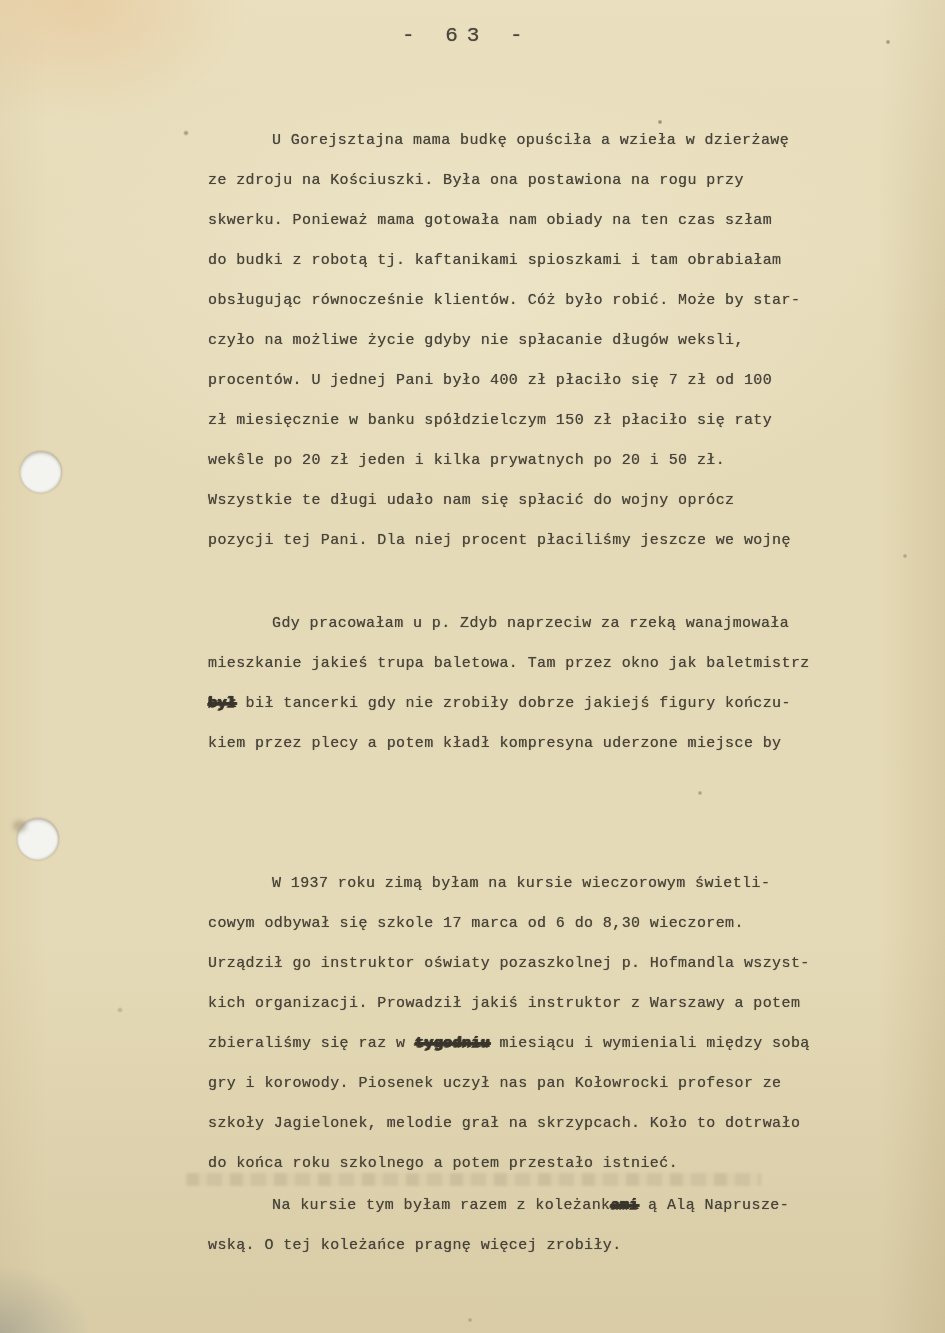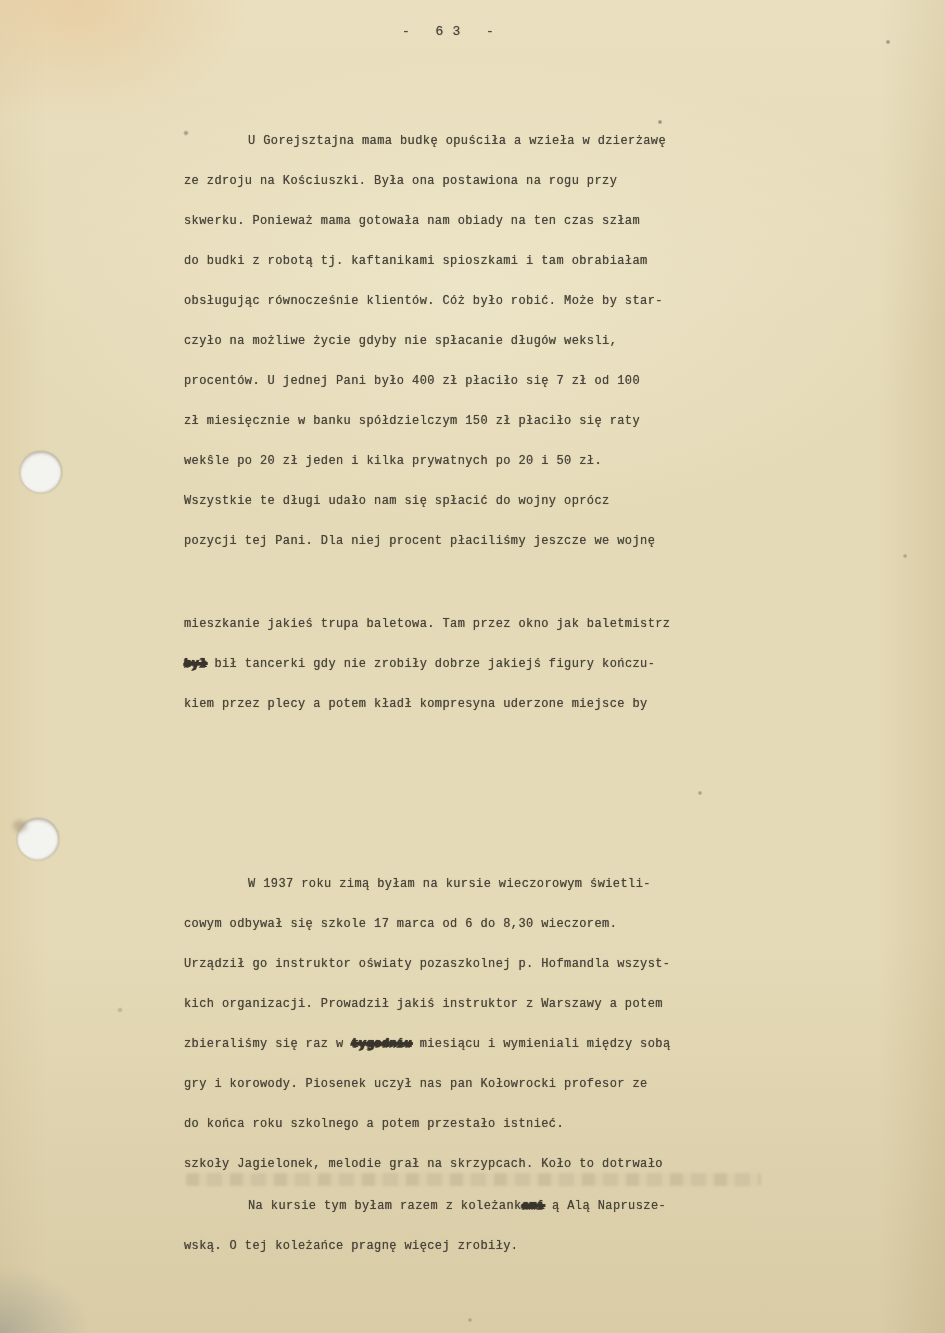--- a/index.html
+++ b/index.html
@@ -20,27 +20,27 @@
       radial-gradient(ellipse 260px 180px at 8% 0%, rgba(228,166,104,0.30), transparent 70%),
       radial-gradient(ellipse 120px 90px at 0% 100%, rgba(110,120,128,0.35), transparent 75%),
       radial-gradient(ellipse 600px 300px at 50% 22%, rgba(250,246,228,0.35), transparent 80%),
       linear-gradient(180deg, rgba(248,242,218,0.25) 0%, rgba(0,0,0,0) 25%, rgba(0,0,0,0) 70%, rgba(150,128,80,0.16) 100%),
       linear-gradient(90deg, rgba(180,150,95,0.10) 0%, rgba(0,0,0,0) 5%, rgba(0,0,0,0) 93%, rgba(165,140,88,0.20) 100%);
     font-family:"Liberation Mono","DejaVu Sans Mono",monospace;
     color:#48443a;
   }
   .page-number {
     position:absolute; top:24px; left:402px;
-    font-size:13px; letter-spacing:9px;
+    font-size:21px; letter-spacing:9px;
     color:#4a463c;
     text-shadow:0 0 1px rgba(70,64,52,0.7);
   }
   .para {
-    position:absolute; left:184px; width:735px;
-    font-size:12px; letter-spacing:0.4px;
+    position:absolute; left:208px; width:735px;
+    font-size:15px; letter-spacing:0.4px;
     text-shadow:0 0 0.8px rgba(72,66,54,0.75);
   }
   .p1 { top:121px; }
   .p2 { top:604px; }
   .p3 { top:864px; }
   .p4 { top:1186px; }
   .line { height:40px; line-height:40px; white-space:pre; }
   .line.indent { text-indent:64px; }
   .xout {
     font-weight:bold;
@@ -85,33 +85,34 @@
       <div class="line"><span class="">do budki z robotą tj. kaftanikami spioszkami i tam obrabiałam</span></div>
       <div class="line"><span class="">obsługując równocześnie klientów. Cóż było robić. Może by star-</span></div>
       <div class="line"><span class="">czyło na możliwe życie gdyby nie spłacanie długów weksli,</span></div>
       <div class="line"><span class="">procentów. U jednej Pani było 400 zł płaciło się 7 zł od 100</span></div>
       <div class="line"><span class="">zł miesięcznie w banku spółdzielczym 150 zł płaciło się raty</span></div>
       <div class="line"><span class="">wekŝle po 20 zł jeden i kilka prywatnych po 20 i 50 zł.</span></div>
       <div class="line"><span class="">Wszystkie te długi udało nam się spłacić do wojny oprócz</span></div>
       <div class="line"><span class="">pozycji tej Pani. Dla niej procent płaciliśmy jeszcze we wojnę</span></div>
     </div>
   <div class="para p2">
+      <div class="line indent"><span class="">Gdy pracowałam u p. Zdyb naprzeciw za rzeką wanajmowała</span></div>
       <div class="line"><span class="">mieszkanie jakieś trupa baletowa. Tam przez okno jak baletmistrz</span></div>
       <div class="line"><span class="xout">był</span><span class=""> bił tancerki gdy nie zrobiły dobrze jakiejś figury kończu-</span></div>
       <div class="line"><span class="">kiem przez plecy a potem kładł kompresyna uderzone miejsce by</span></div>
     </div>
   <div class="para p3">
       <div class="line indent"><span class="">W 1937 roku zimą byłam na kursie wieczorowym świetli-</span></div>
       <div class="line"><span class="">cowym odbywał się szkole 17 marca od 6 do 8,30 wieczorem.</span></div>
       <div class="line"><span class="">Urządził go instruktor oświaty pozaszkolnej p. Hofmandla wszyst-</span></div>
       <div class="line"><span class="">kich organizacji. Prowadził jakiś instruktor z Warszawy a potem</span></div>
       <div class="line"><span class="">zbieraliśmy się raz w </span><span class="xout">tygodniu</span><span class=""> miesiącu i wymieniali między sobą</span></div>
       <div class="line"><span class="">gry i korowody. Piosenek uczył nas pan Kołowrocki profesor ze</span></div>
+      <div class="line"><span class="">szkoły Jagielonek, melodie grał na skrzypcach. Koło to dotrwało</span></div>
       <div class="line"><span class="">do końca roku szkolnego a potem przestało istnieć.</span></div>
-      <div class="line"><span class="">szkoły Jagielonek, melodie grał na skrzypcach. Koło to dotrwało</span></div>
     </div>
   <div class="para p4">
       <div class="line indent"><span class="">Na kursie tym byłam razem z koleżank</span><span class="xout">ami</span><span class=""> ą Alą Naprusze-</span></div>
       <div class="line"><span class="">wską. O tej koleżańce pragnę więcej zrobiły.</span></div>
     </div>
 
   <div class="ghost-line"></div>
 
   <div class="hole hole1"></div>
   <div class="hole hole2"></div>

